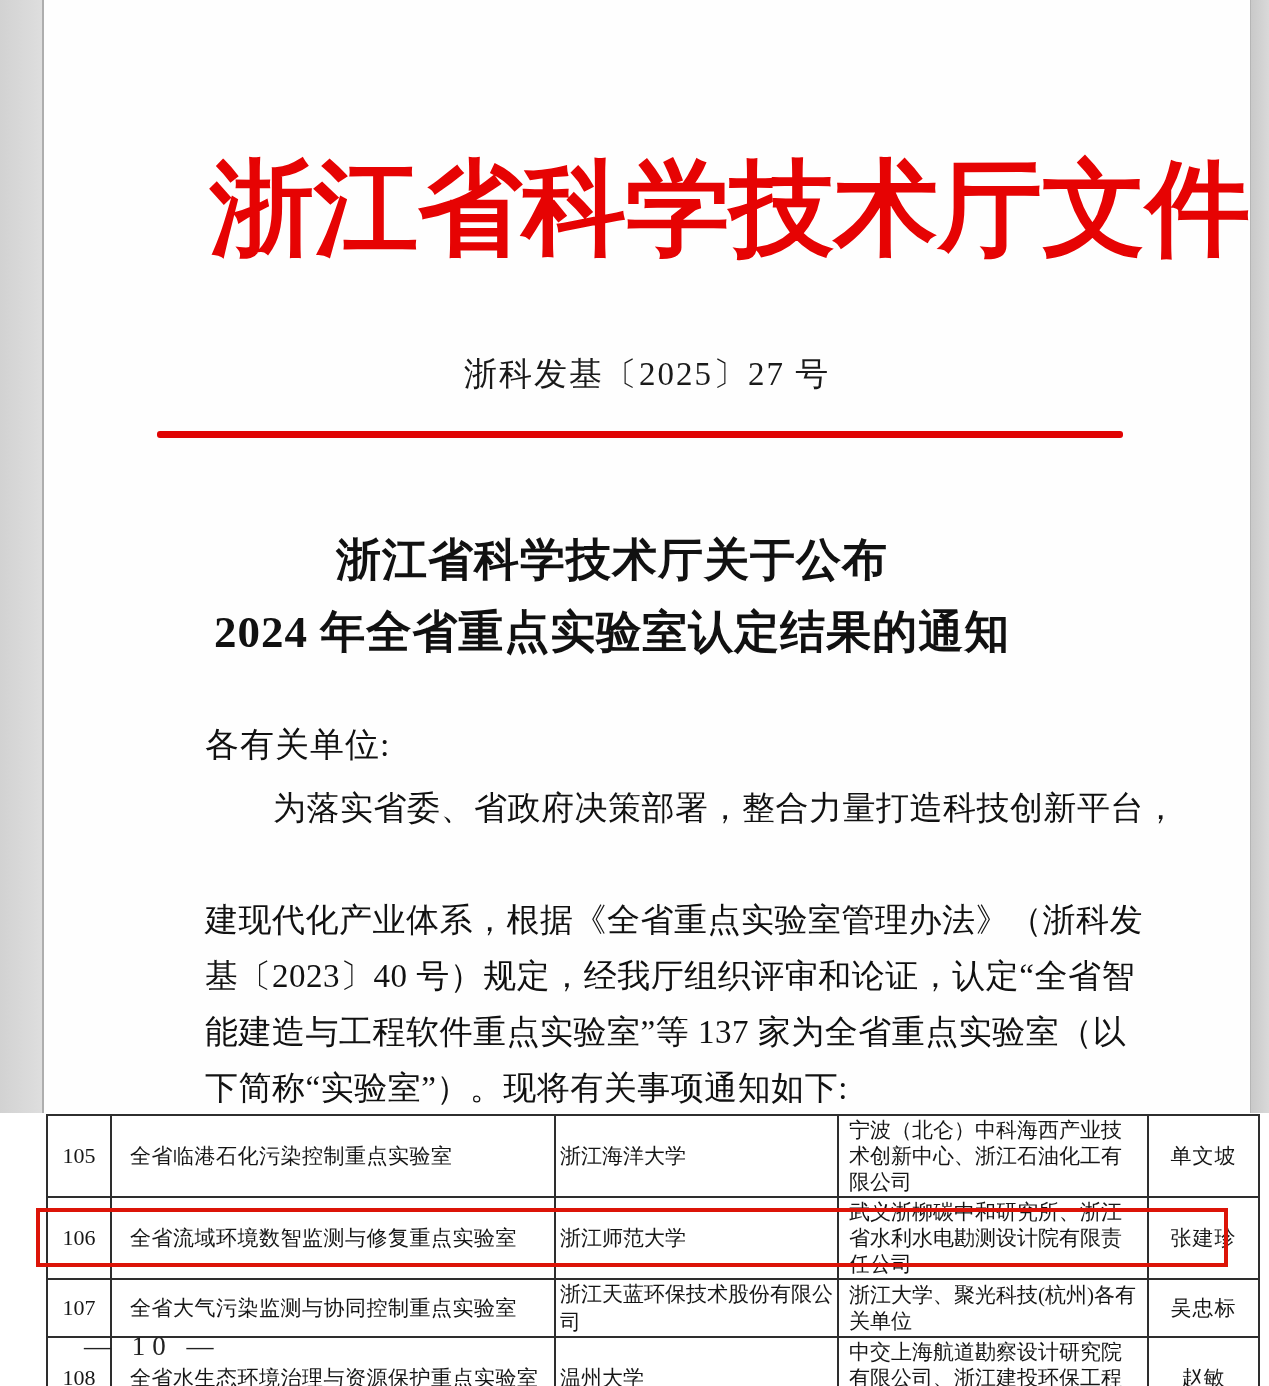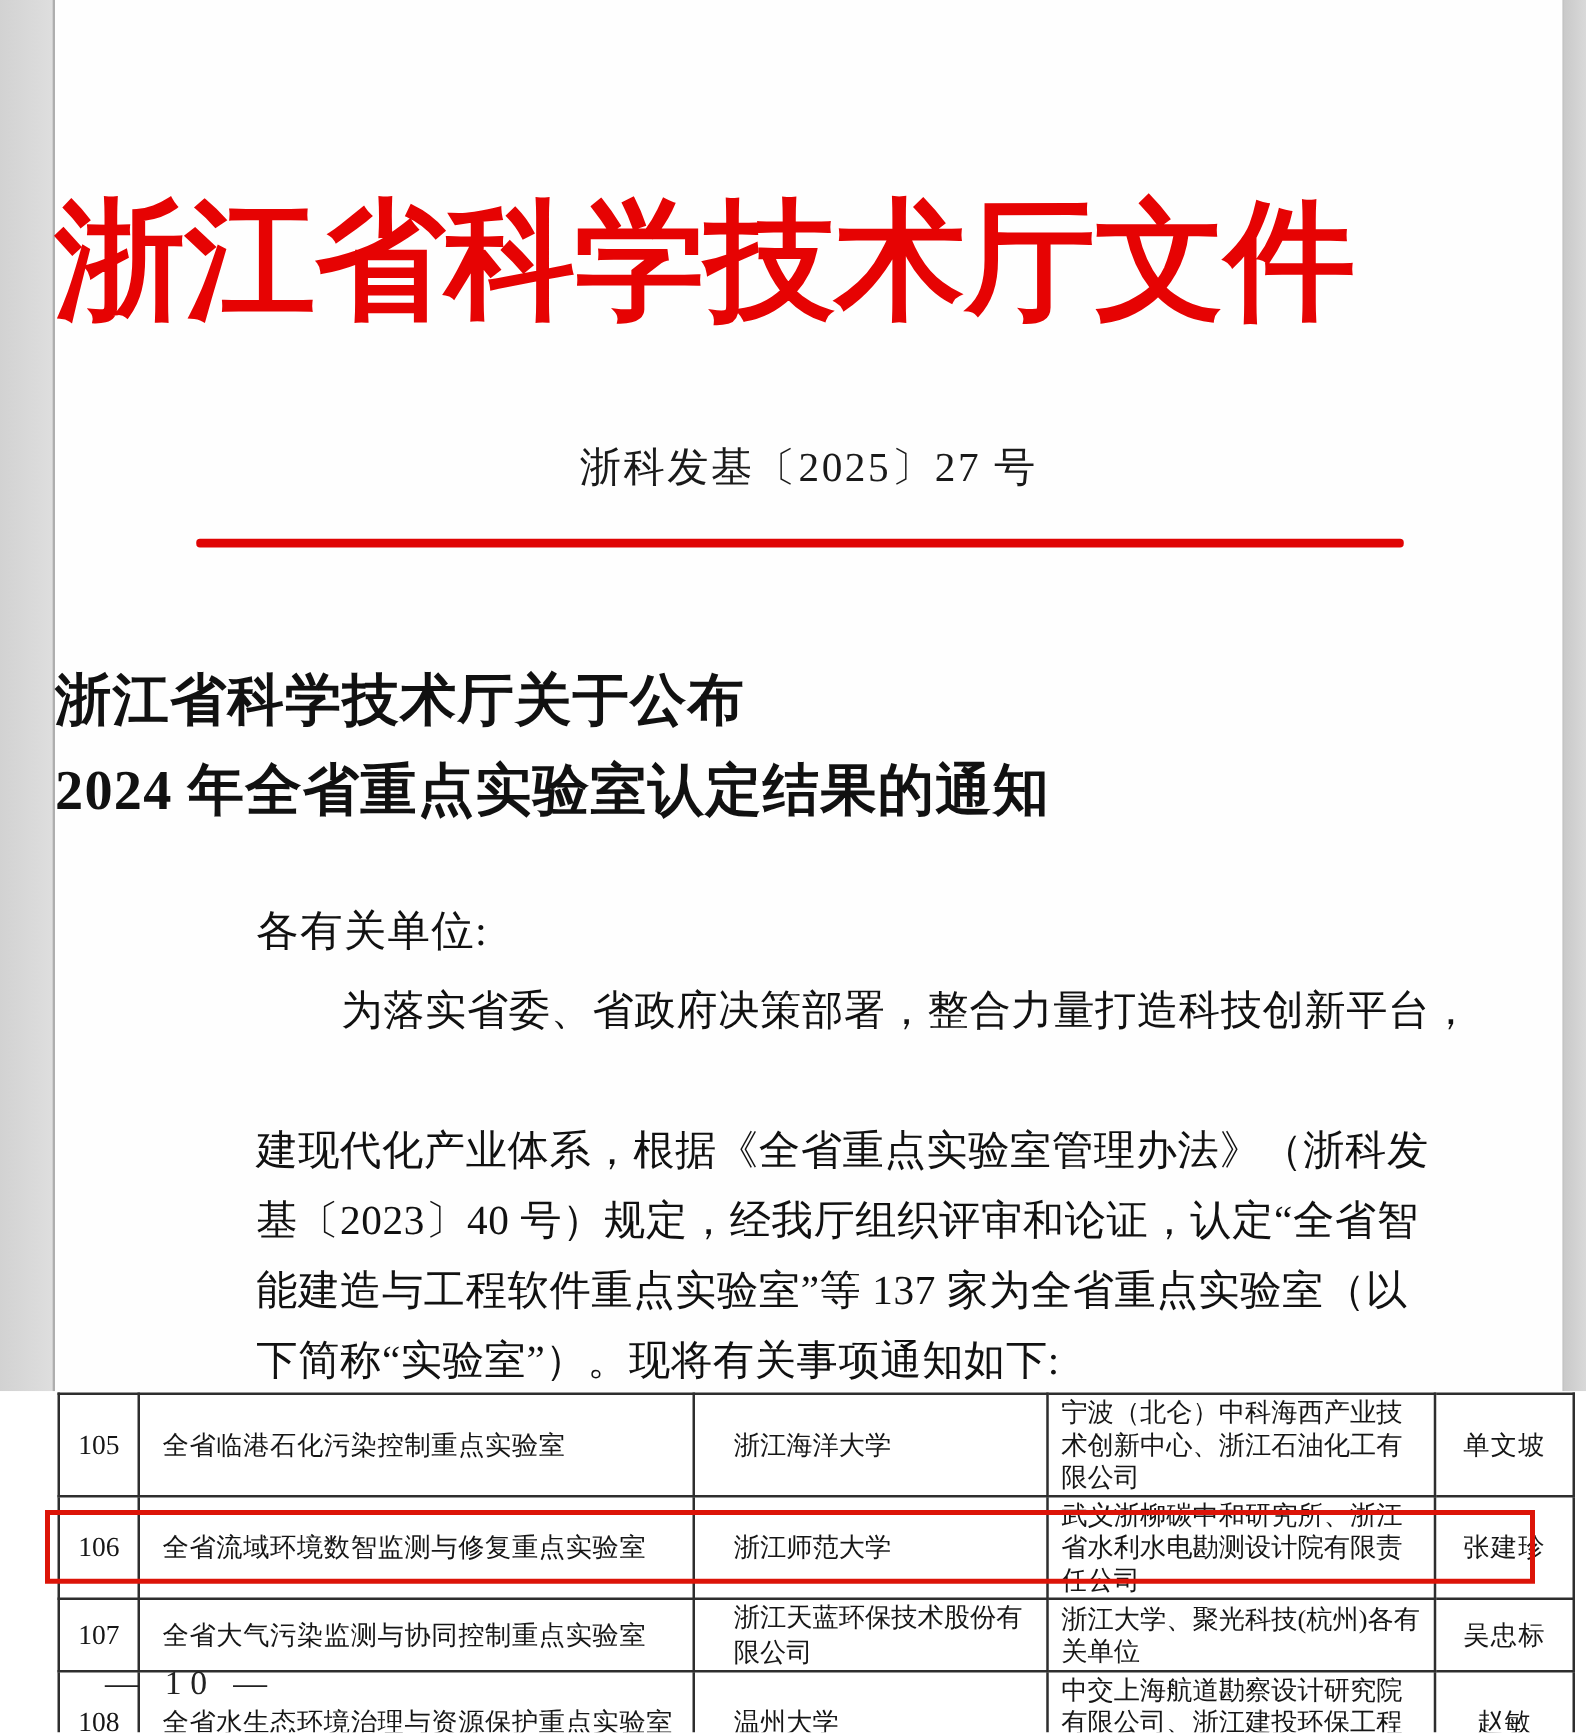--- a/index.html
+++ b/index.html
@@ -22,39 +22,39 @@
     position: absolute; left: 1250px; top: 0; width: 19px; height: 1113px;
     background: linear-gradient(to right, #c9c9c9, #d9d9d9);
     border-left: 1px solid #b5b5b5;
   }
   .doc-page {
     position: absolute; left: 44px; top: 0; width: 1206px; height: 1113px;
     background: #fefefe;
   }
   .red-header {
     position: absolute; left: 44px; top: 140px; width: 1206px;
-    text-align: left;
+    text-align: right;
     font-size: 104px; font-weight: 900; letter-spacing: 0px;
     color: #e60303;
     font-family: "Liberation Serif", "DejaVu Serif", serif;
     white-space: nowrap;
   }
   .doc-number {
     position: absolute; left: 44px; top: 352px; width: 1206px;
     text-align: center;
     font-size: 33px; color: #1a1a1a; letter-spacing: 2px;
     white-space: nowrap;
   }
   .red-rule {
     position: absolute; left: 157px; top: 431px; width: 966px; height: 7px;
     background: #e00404; border-radius: 3px;
   }
   .notice-title {
     position: absolute; left: 44px; width: 1136px;
-    color: #111;
+    text-align: center; color: #111;
     font-size: 45px; font-weight: bold; letter-spacing: 1px;
     white-space: nowrap;
   }
   .notice-title.l1 { top: 530px; }
   .notice-title.l2 { top: 602px; }
   .salutation {
     position: absolute; left: 205px; top: 722px;
     font-size: 34px; color: #111; letter-spacing: 1px; white-space: nowrap;
   }
   .bodyline {
@@ -86,21 +86,21 @@
     border: 2px solid #2e2e2e;
     color: #161616;
     vertical-align: middle;
   }
   .r105 { height: 50px; }
   .r106 { height: 48px; }
   .r107 { height: 53px; }
   .r108 { height: 48px; }
   td.c-num   { width: 64px;  text-align: center; font-size: 22px; }
   td.c-lab   { width: 444px; padding-left: 18px; font-size: 21px; letter-spacing: 0.5px; font-family: Liberation Mono, monospace; }
-  td.c-inst  { width: 283px; padding-left: 31px; font-size: 21px; }
+  td.c-inst  { width: 283px; padding-left: 4px; font-size: 21px; }
   td.c-partner { width: 310px; padding: 1px 10px; font-size: 21px; line-height: 26px; }
   td.c-director { width: 111px; text-align: center; font-size: 21px; letter-spacing: 1px; }
   .highlight-box {
     position: absolute; left: 36px; top: 95px; width: 1192px; height: 59px;
     border: 4px solid #dc1408;
     pointer-events: none;
   }
   .page-number {
     position: absolute; left: 84px; top: 218px;
     font-size: 27px; color: #222; letter-spacing: 7px; white-space: nowrap;

